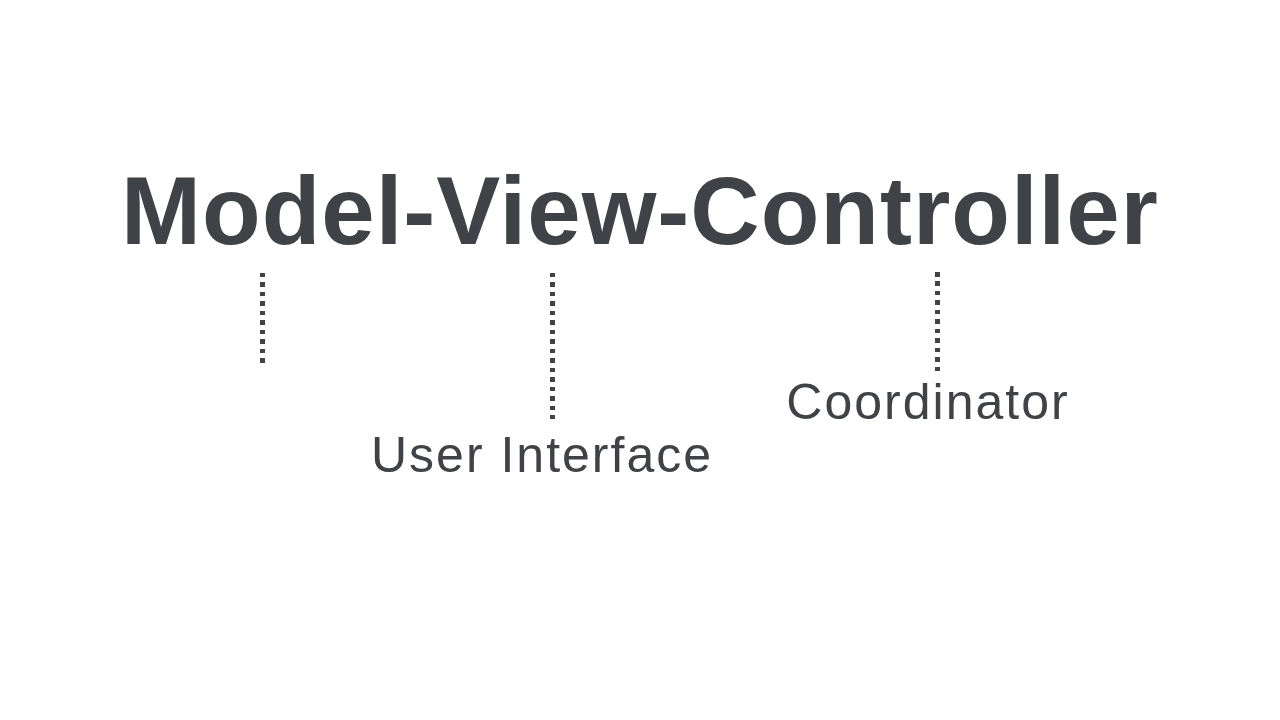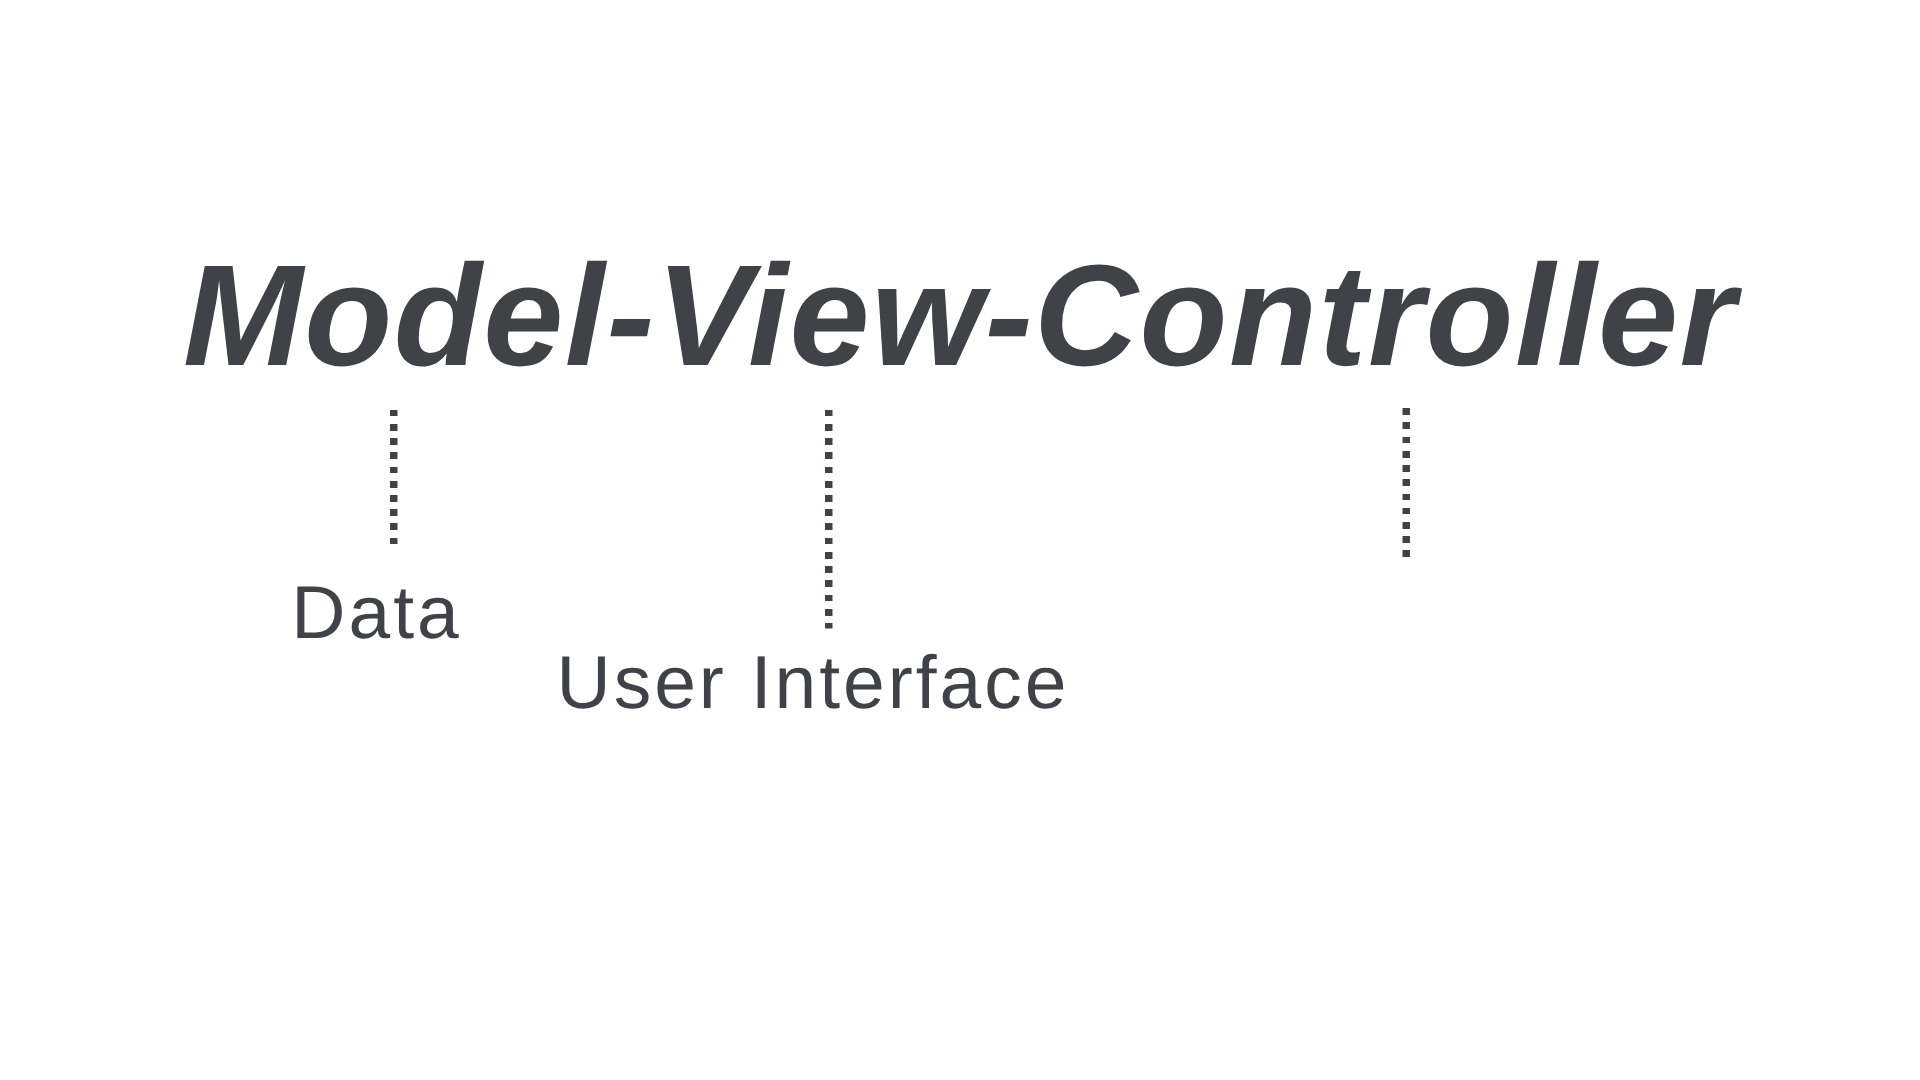--- a/index.html
+++ b/index.html
@@ -21,21 +21,20 @@
     top: 163px;
     left: 0;
     width: 1280px;
     margin: 0;
     text-align: center;
     font-size: 96px;
     font-weight: 700;
     letter-spacing: 1px;
     line-height: 1;
     white-space: nowrap;
-    font-style: italic;
   }
   .connector {
     position: absolute;
     width: 5px;
     background-image: repeating-linear-gradient(
       to bottom,
       var(--ink, #3f4347) 0px,
       var(--ink, #3f4347) 4.5px,
       transparent 4.5px,
       transparent 9.5px
@@ -63,18 +62,18 @@
 <div class="canvas">
 
   <h1 class="title">Model-View-Controller</h1>
 
   <div class="connector connector-model"></div>
 
   <div class="connector connector-view"></div>
 
   <div class="connector connector-controller"></div>
 
-  <div class="label label-model">Data</div>
 
   <div class="label label-view">User Interface</div>
 
+  <div class="label label-controller">Coordinator</div>
 
 </div>
 
 </body></html>

